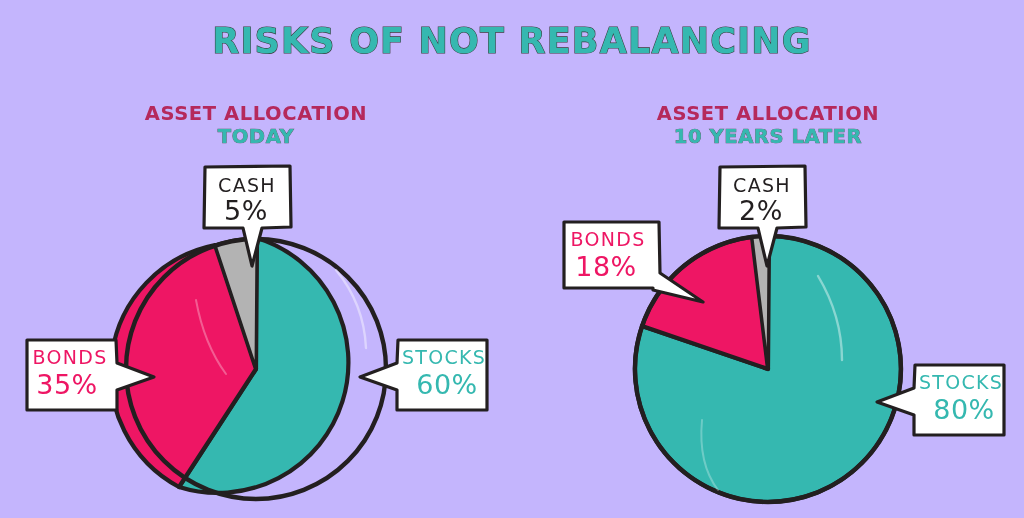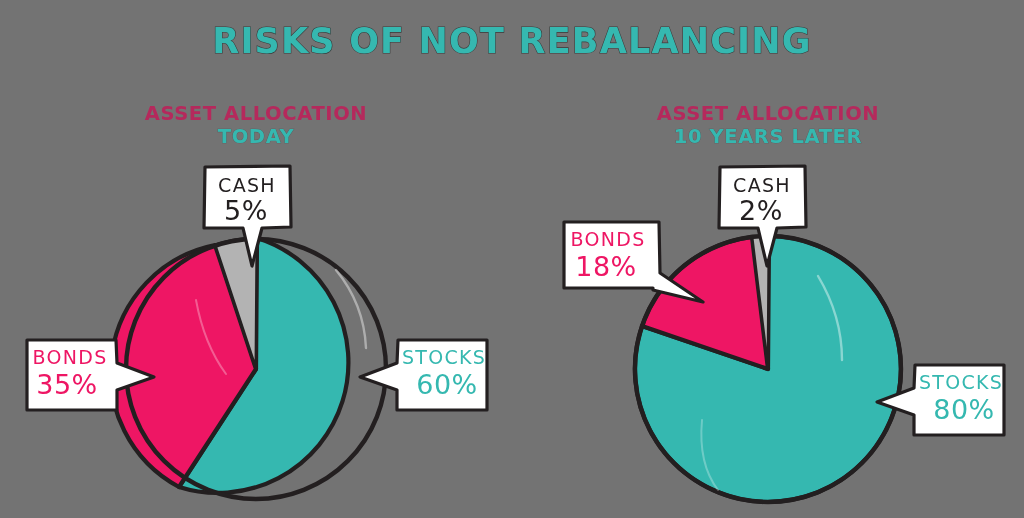--- a/index.html
+++ b/index.html
@@ -12,21 +12,21 @@
     width: 1024px;
     height: 518px;
     overflow: hidden;
     font-family: "DejaVu Sans", sans-serif;
     position: relative;
   }
   #stage {
     position: relative;
     width: 1024px;
     height: 518px;
-    background: #737373;
+    background: #c4b5fd;
   }
   #stage > svg {
     position: absolute;
     left: 0;
     top: 0;
     width: 1024px;
     height: 518px;
   }
   .main-title {
     font-family: "DejaVu Sans", sans-serif;

